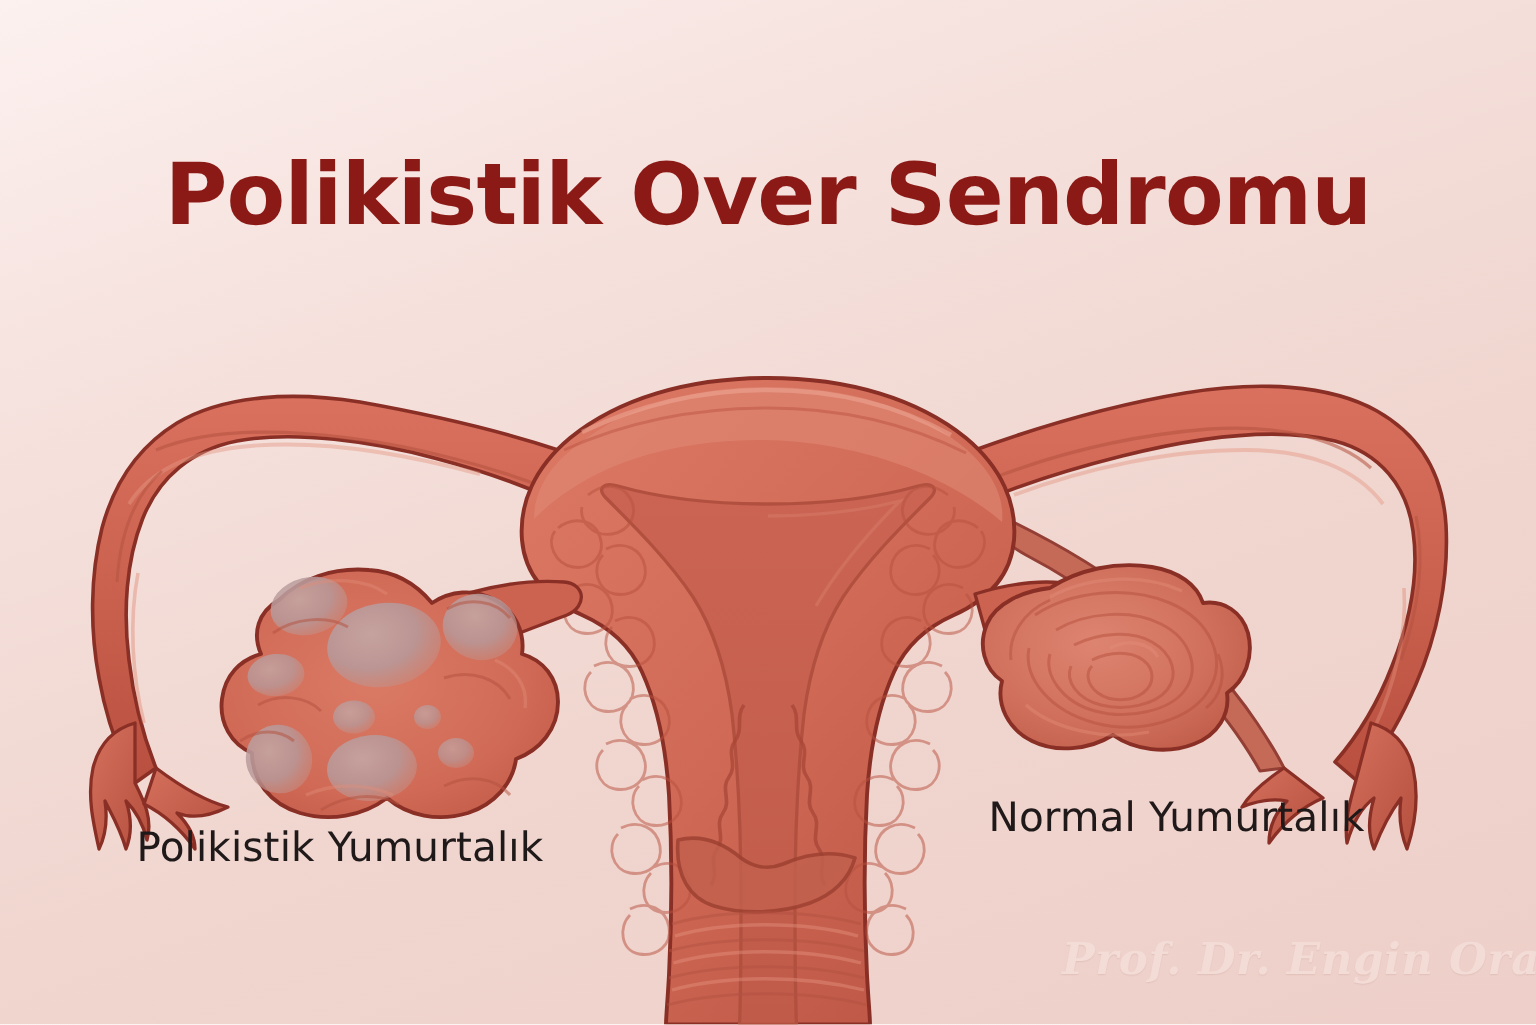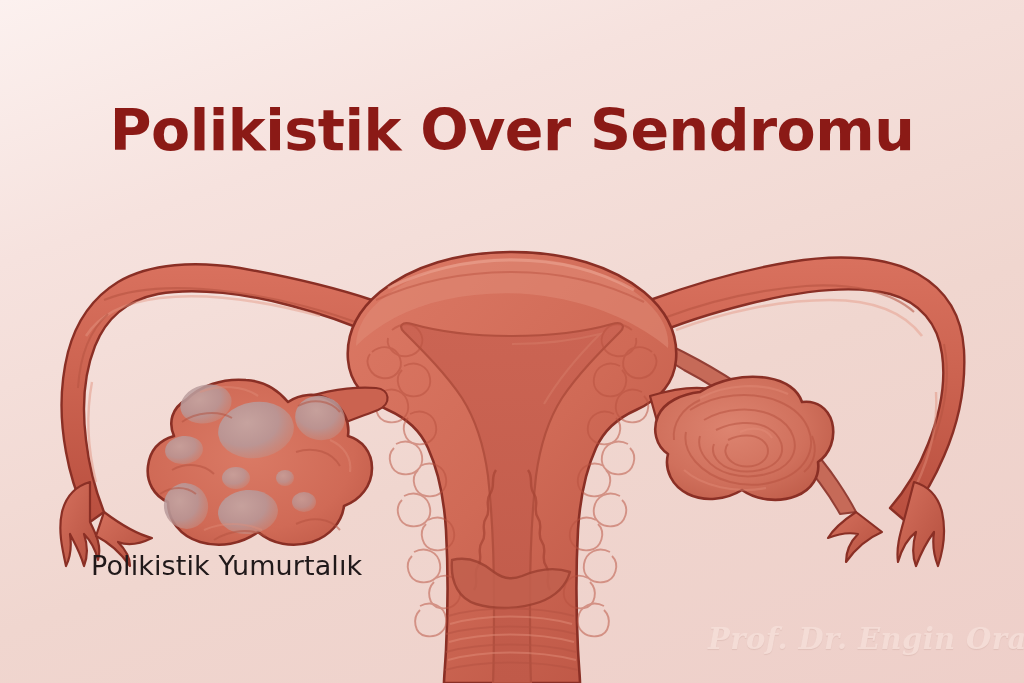--- a/index.html
+++ b/index.html
@@ -312,16 +312,17 @@
         <path d="M684,470 C702,486 736,494 766,488"></path>
         <path d="M740,432 C752,426 766,428 772,438"></path>
       </g>
     </g>
   </svg>
 
   <div id="title">Polikistik Over Sendromu</div>
 
   <div class="label" id="label-pcos">Polikistik Yumurtalık</div>
 
+  <div class="label" id="label-normal">Normal Yumurtalık</div>
 
   <div id="watermark">Prof. Dr. Engin Oral</div>
 
 </div>
 
 </body></html>

